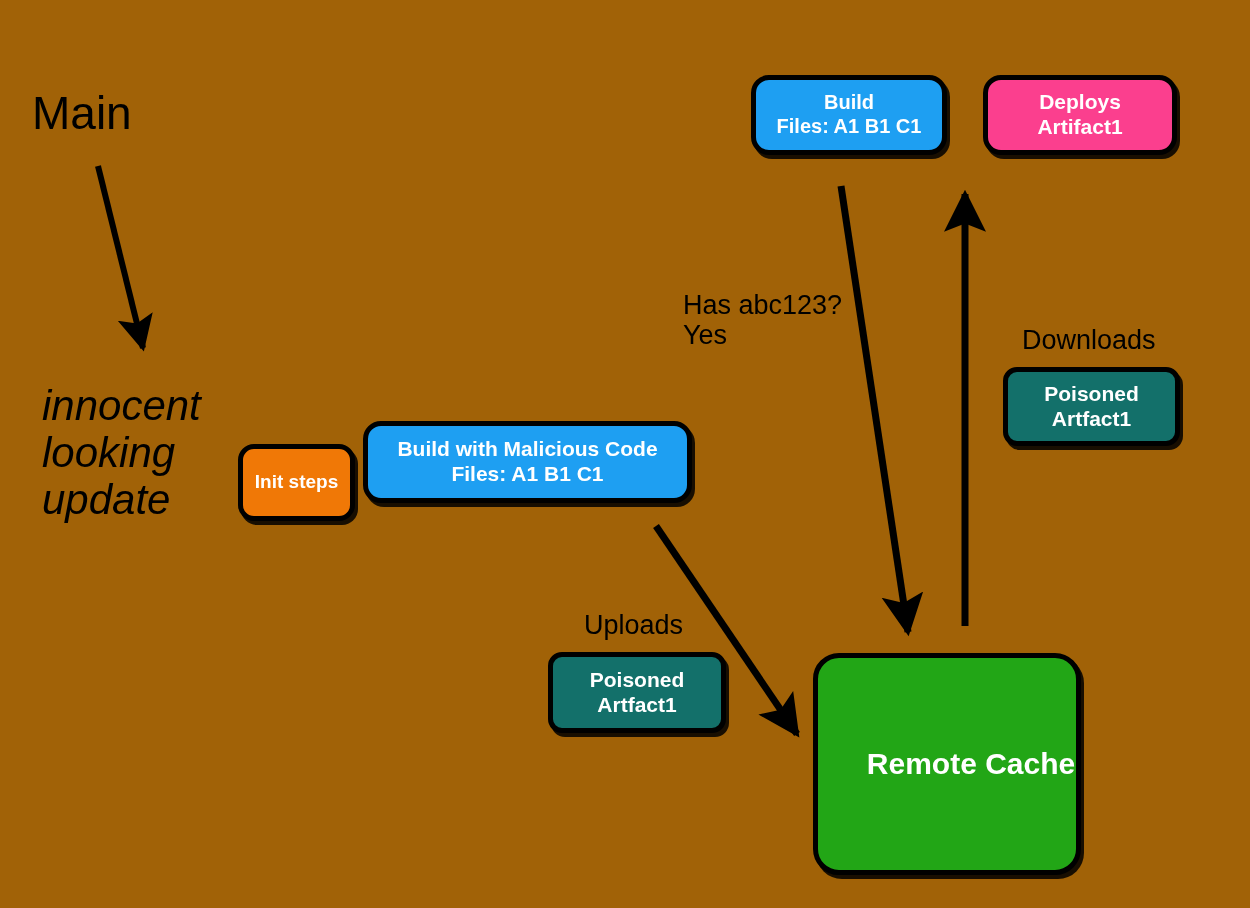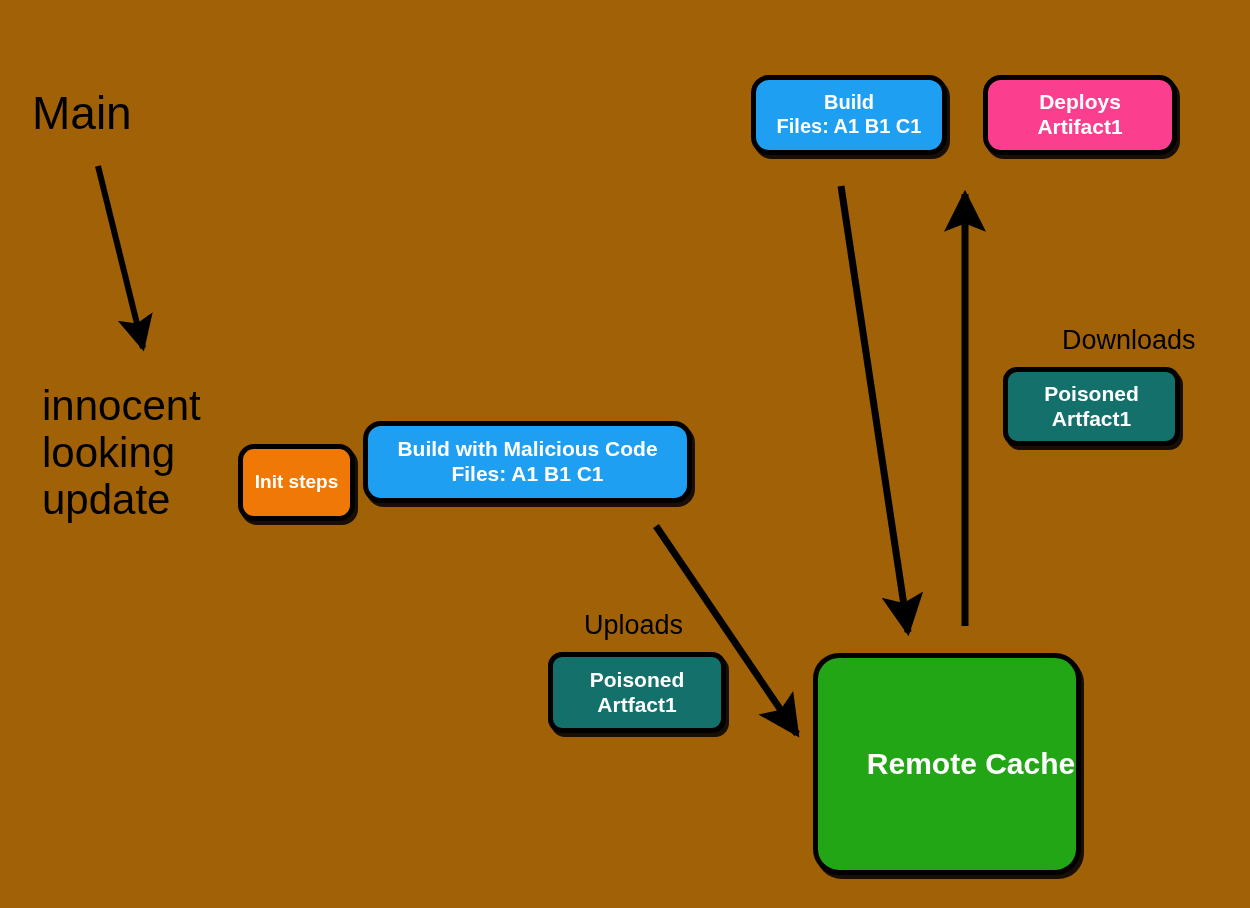--- a/index.html
+++ b/index.html
@@ -55,24 +55,24 @@
   #node-main-build     { left: 751px; top: 75px;  width: 196px; height: 80px;  font-size: 20px; border-radius: 18px; }
   #node-main-deploy    { left: 983px; top: 75px;  width: 194px; height: 80px;  font-size: 21px; border-radius: 18px; }
   #node-branch-init    { left: 238px; top: 424px; width: 117px; height: 77px;  font-size: 19px; border-radius: 16px; }
   #node-branch-build   { left: 363px; top: 421px; width: 329px; height: 82px;  font-size: 21px; border-radius: 18px; text-align: center; }
   #node-artifact-up    { left: 548px; top: 652px; width: 178px; height: 81px;  font-size: 21px; border-radius: 14px; }
   #node-artifact-down  { left: 1003px; top: 367px; width: 177px; height: 79px; font-size: 21px; border-radius: 14px; }
   #node-remote-cache   { left: 813px; top: 653px; width: 268px; height: 222px; font-size: 30px; border-radius: 26px; padding-left: 48px; }
 
   
   #label-main          { left: 32px;  top: 88px;  font-size: 46px; }
-  #label-branch        { left: 42px;  top: 382px; font-size: 42px; }
+  #label-branch        { left: 42px;  top: 382px; font-size: 42px; font-style: italic; }
   #label-cache-query   { left: 683px; top: 290px; font-size: 27px; }
   #label-uploads       { left: 584px; top: 610px; font-size: 27px; }
-  #label-downloads     { left: 1062px; top: 325px; font-size: 27px; }
+  #label-downloads     { left: 1022px; top: 325px; font-size: 27px; }
 </style>
 </head>
 <body style="background: rgb(255, 255, 255);">
 
 <div id="canvas">
 
   <svg class="arrows" viewBox="0 0 1250 908">
     <defs>
       <marker id="arrowhead" markerWidth="7" markerHeight="7" refX="5.4" refY="3.3" orient="auto" markerUnits="strokeWidth">
         <path d="M0,0.3 L6,3.3 L0,6.3 L1.2,3.3 Z" fill="#000000"></path>
@@ -87,20 +87,22 @@
 
     <line x1="656" y1="526" x2="797" y2="734" stroke="#000000" stroke-width="7" marker-end="url(#arrowhead)"></line>
   </svg>
 
   <div class="plain-label" id="label-main">Main</div>
 
   <div class="plain-label" id="label-branch">innocent
 looking
 update</div>
 
+  <div class="plain-label" id="label-cache-query">Has abc123?
+Yes</div>
 
   <div class="plain-label" id="label-uploads">Uploads</div>
 
   <div class="plain-label" id="label-downloads">Downloads</div>
 
 
   <div class="node" id="node-main-build" style="background: rgb(30, 159, 242);">Build
 Files: A1  B1  C1</div>
 
   <div class="node" id="node-main-deploy" style="background: rgb(251, 63, 142);">Deploys

